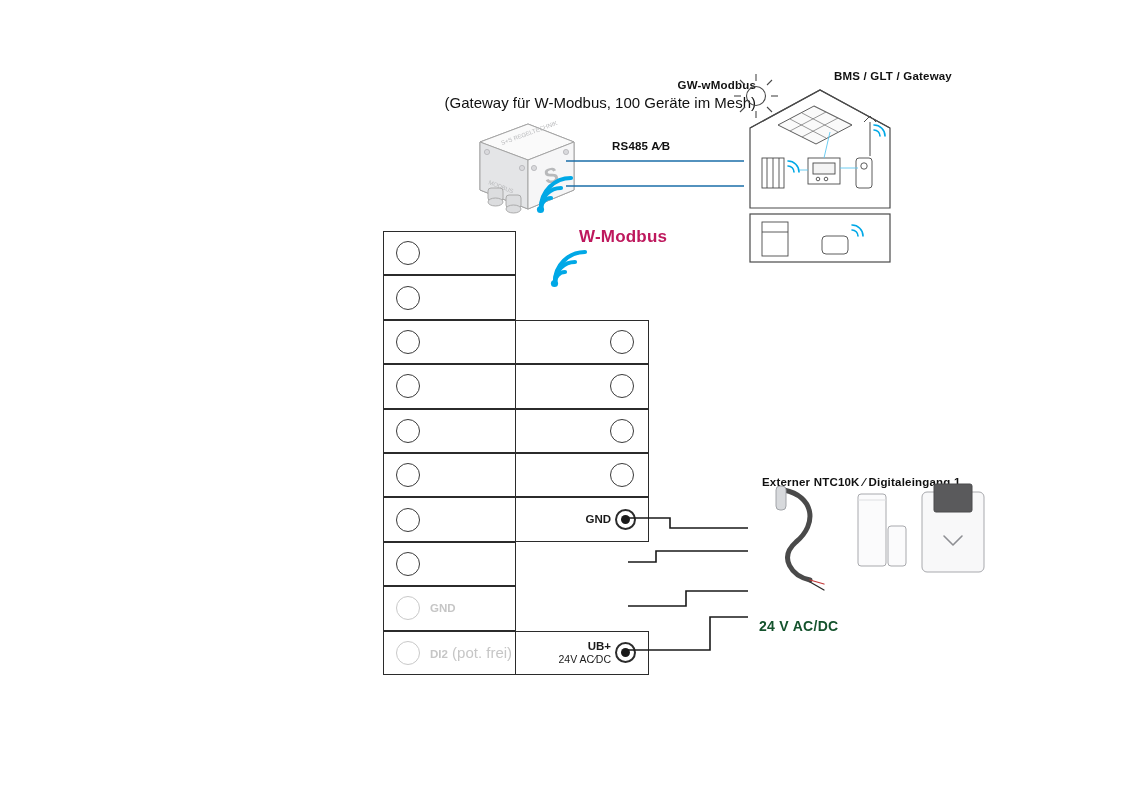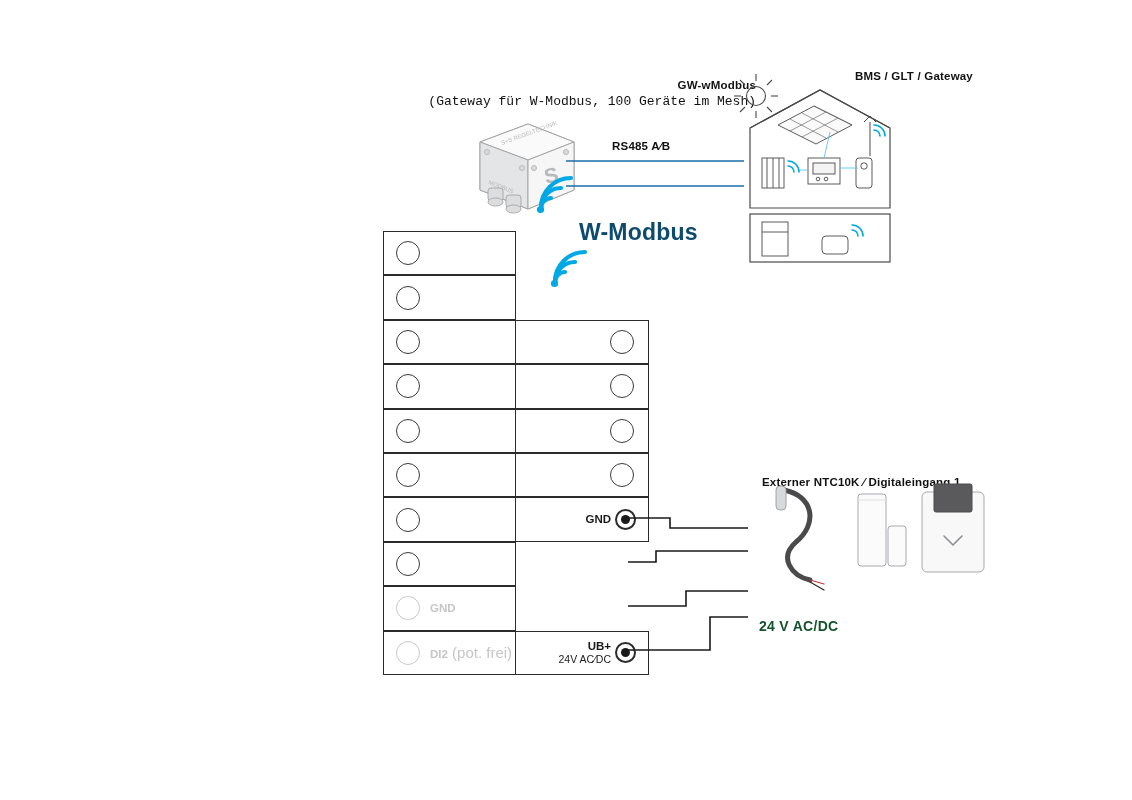--- a/index.html
+++ b/index.html
@@ -25,24 +25,23 @@
 
   
   .lbl-bold {
     font-size: 11.5px;
     font-weight: bold;
     letter-spacing: 0.2px;
     color: #111;
     white-space: nowrap;
   }
   .lbl-small {
-    font-size: 13px;
+    font-size: 15px;
     color: #111;
     white-space: nowrap;
-    font-family: Liberation Mono, monospace;
   }
   .center { text-align: right; }
 
   
   #terminal-block {
     position: absolute;
     left: 383px;
     top: 231px;
     width: 266px;
     height: 444px;
@@ -132,25 +131,26 @@
     margin-left: 10px;
     white-space: nowrap;
   }
   .lt-label .sub {
     font-weight: normal;
     font-size: 15px;
   }
 
   
   .wmodbus-title {
-    font-size: 23px;
+    font-size: 17px;
     font-weight: bold;
     letter-spacing: 0.2px;
-    color: #0c4a6e;
-    white-space: nowrap;
+    color: #be185d;
+    white-space: nowrap;
+    margin-top: 8px;
   }
   .volt-title {
     font-size: 14px;
     font-weight: bold;
     letter-spacing: 0.3px;
     color: #14532d;
     white-space: nowrap;
   }
   svg { display: block; overflow: visible; }
 </style>
@@ -213,21 +213,21 @@
   </div>
 
   <div class="abs lbl-bold" style="left:612px; top:140px;">RS485 A∕B</div>
   <div class="abs" style="left:566px; top:156px;">
     <svg width="180" height="40" viewBox="0 0 180 40">
       <line x1="0" y1="5" x2="178" y2="5" stroke="#1a6ea8" stroke-width="1.6"></line>
       <line x1="0" y1="30" x2="178" y2="30" stroke="#1a6ea8" stroke-width="1.6"></line>
     </svg>
   </div>
 
-  <div class="abs lbl-bold" style="left:819px; top:70px;padding-left:36px;">BMS / GLT / Gateway</div>
+  <div class="abs lbl-bold" style="left:798px; top:70px;padding-left:36px;">BMS / GLT / Gateway</div>
 
   <div class="abs" style="left:730px; top:70px;">
     <svg width="180" height="195" viewBox="0 0 180 195">
 
       <g stroke="#4a4a4a" stroke-width="1.1" fill="none">
         <circle cx="26" cy="26" r="9.5"></circle>
         <line x1="26" y1="4" x2="26" y2="11"></line>
         <line x1="26" y1="41" x2="26" y2="48"></line>
         <line x1="4" y1="26" x2="11" y2="26"></line>
         <line x1="41" y1="26" x2="48" y2="26"></line>

